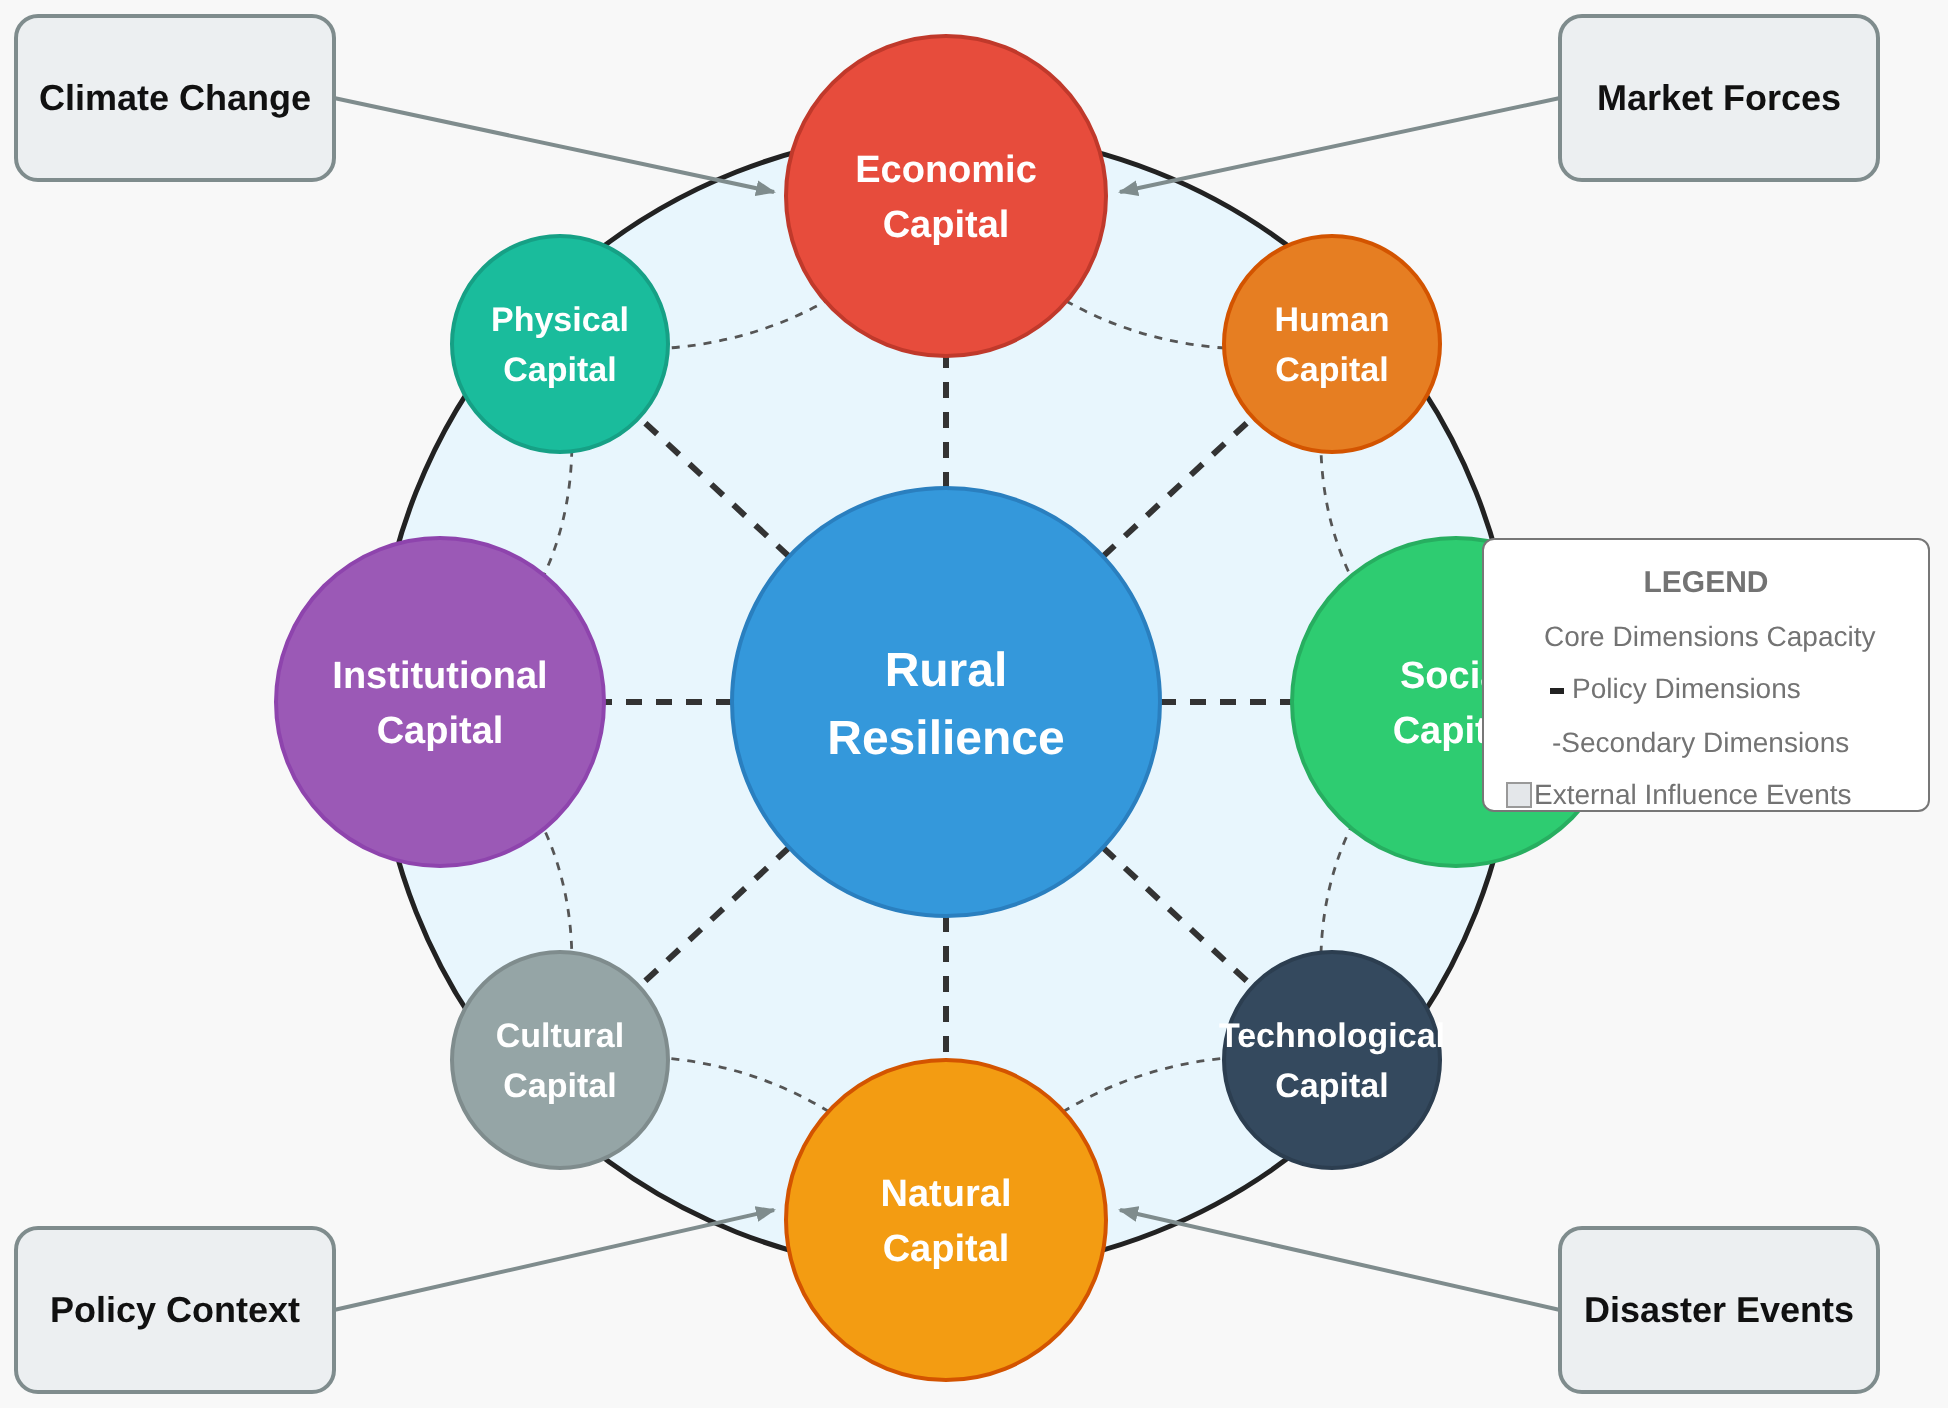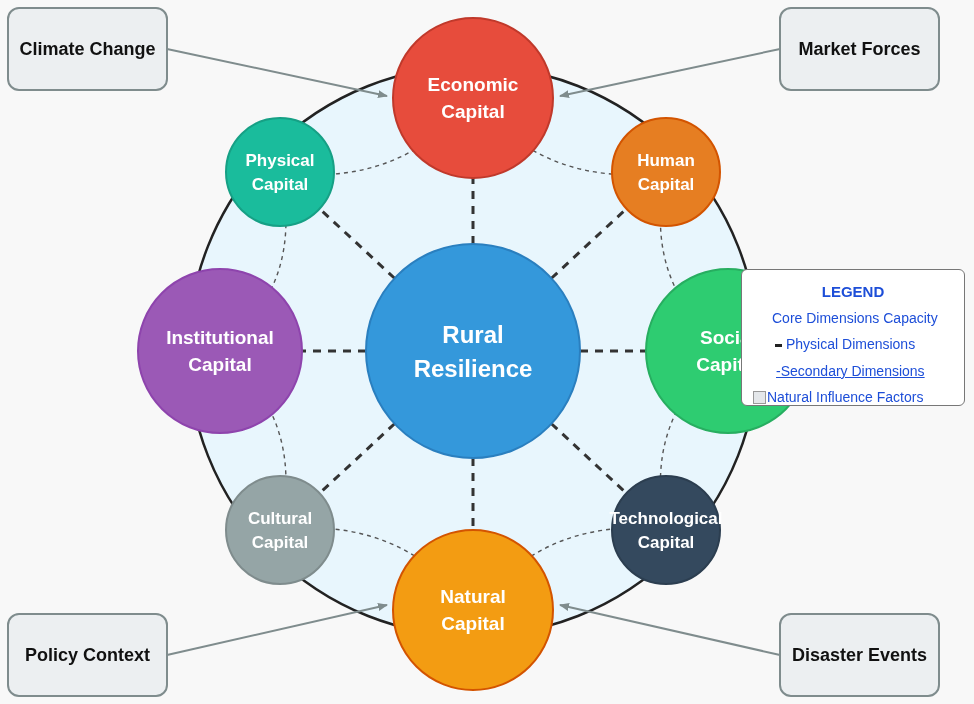--- a/index.html
+++ b/index.html
@@ -1,25 +1,25 @@
 <!DOCTYPE html>
 <html><head>
 <meta charset="utf-8">
 <style>
   html, body { margin: 0; padding: 0; }
   body { width: 974px; height: 704px; background: #f8f8f8; overflow: hidden; position: relative; font-family: "Liberation Sans", sans-serif; }
   #diagram { position: absolute; left: 0; top: 0; width: 974px; height: 704px; }
   .node-label { font-family: "Liberation Sans", sans-serif; font-weight: bold; fill: #ffffff; text-anchor: middle; }
   .ext-label { font-family: "Liberation Sans", sans-serif; font-weight: bold; fill: #111111; text-anchor: middle; font-size: 18px; }
-  #legend { position: absolute; left: 741px; top: 269px; width: 224px; height: 137px; background: #ffffff; border: 1.5px solid #777; border-radius: 6px; box-sizing: border-box; font-family: "Liberation Sans", sans-serif; color: #1d4ed8; padding-left: 20px; }
+  #legend { position: absolute; left: 741px; top: 269px; width: 224px; height: 137px; background: #ffffff; border: 1.5px solid #777; border-radius: 6px; box-sizing: border-box; font-family: "Liberation Sans", sans-serif; color: #737373; padding-left: 20px; }
   #legend .title { position: absolute; top: 13px; left: 0; right: 0; text-align: center; font-weight: bold; font-size: 15px; }
   #legend .row { position: absolute; font-size: 14px; white-space: nowrap; }
   #legend .r1 { top: 40px; left: 30px; }
   #legend .r2 { top: 66px; left: 33px; }
-  #legend .r3 { top: 93px; left: 34px; text-decoration: underline; }
+  #legend .r3 { top: 93px; left: 34px; }
   #legend .r4 { top: 119px; left: 11px; }
   .dash-mark { display: inline-block; width: 7px; height: 3px; background: #222; vertical-align: middle; margin-right: 4px; }
   .ext-swatch { display: inline-block; width: 13px; height: 13px; background: #e4e7ea; border: 1px solid #999; vertical-align: -2px; margin-right: 1px; box-sizing: border-box; }
 </style>
 </head>
 <body>
 
 <svg id="diagram" width="974" height="704" viewBox="0 0 974 704" xmlns="http://www.w3.org/2000/svg">
   <defs>
     <marker id="arrowhead" markerWidth="10" markerHeight="8" refX="9" refY="4" orient="auto" markerUnits="userSpaceOnUse">
@@ -116,16 +116,16 @@
       <g>
         <rect x="780" y="614" width="159" height="82" rx="11" ry="11" fill="#eceff1" stroke="#7f8c8d" stroke-width="2"></rect>
         <text x="859.5" y="661" class="ext-label">Disaster Events</text>
       </g>
     </g>
 </svg>
 
 <div id="legend">
   <div class="title">LEGEND</div>
   <div class="row r1"><span>Core Dimensions Capacity</span></div>
-  <div class="row r2"><span class="dash-mark"></span><span>Physical Dimensions</span></div>
+  <div class="row r2"><span class="dash-mark"></span><span>Policy Dimensions</span></div>
   <div class="row r3"><span>-Secondary Dimensions</span></div>
-  <div class="row r4"><span class="ext-swatch"></span><span>Natural Influence Factors</span></div>
+  <div class="row r4"><span class="ext-swatch"></span><span>External Influence Events</span></div>
 </div>
 
 </body></html>

